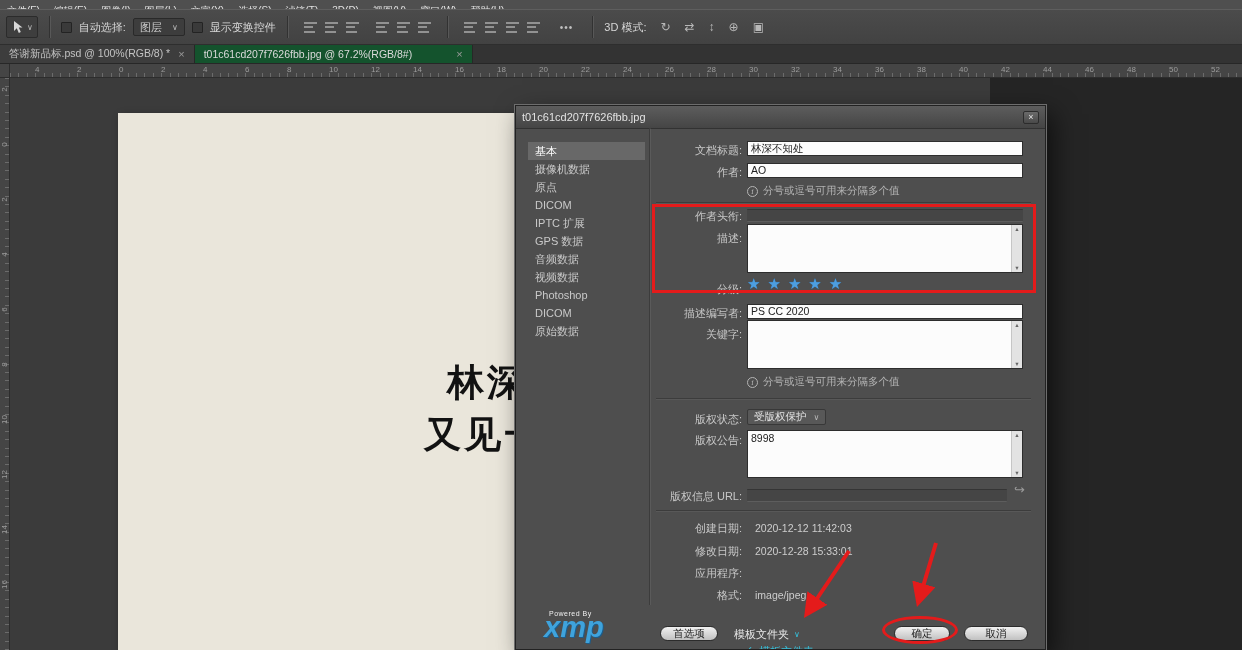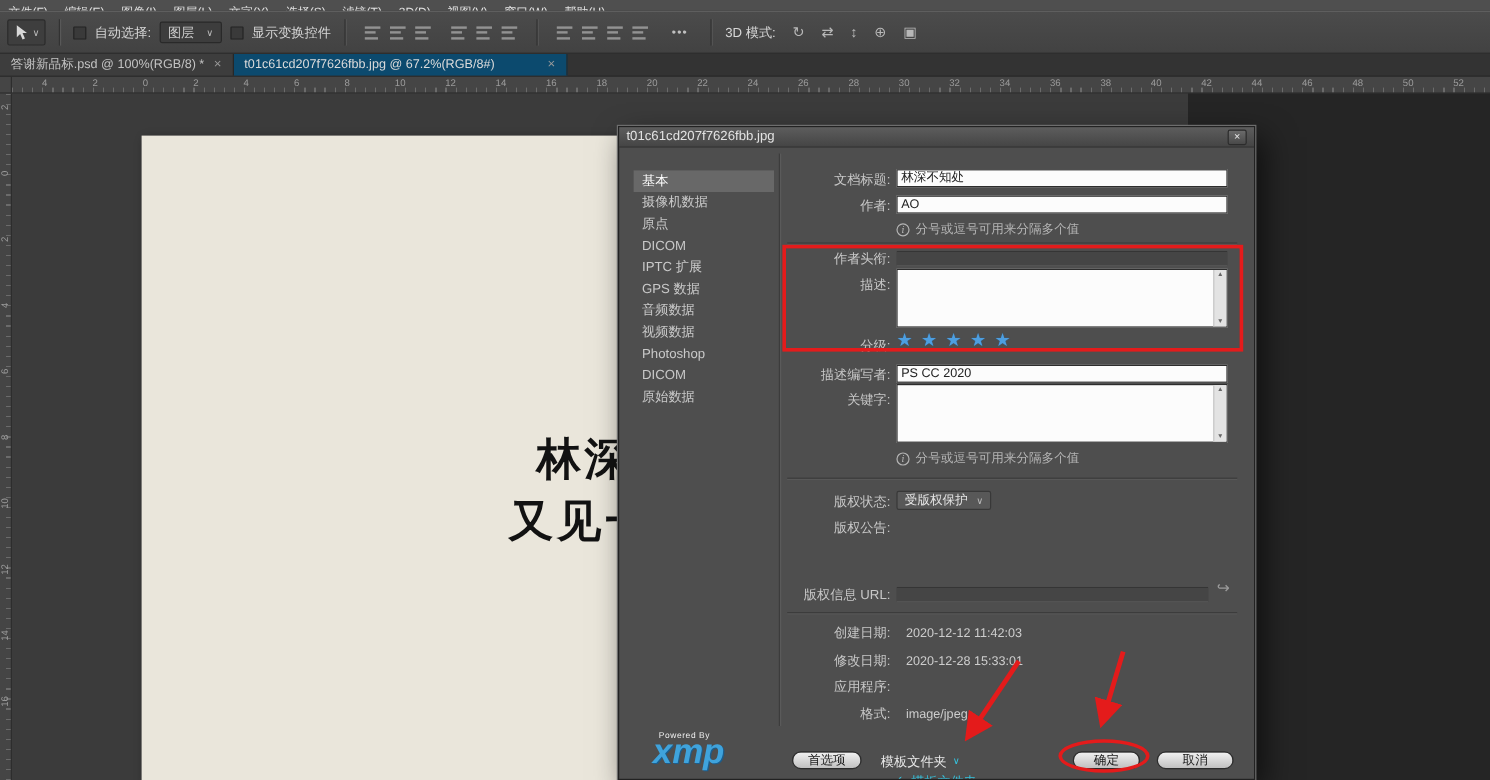--- a/index.html
+++ b/index.html
@@ -22,21 +22,21 @@
 .bars{width:13px;height:11px;opacity:.85;background:
  linear-gradient(#a0a0a0,#a0a0a0) 0 0/13px 2px no-repeat,
  linear-gradient(#a0a0a0,#a0a0a0) 0 4px/9px 2px no-repeat,
  linear-gradient(#a0a0a0,#a0a0a0) 0 9px/11px 2px no-repeat;}
 .more{color:#c0c0c0;letter-spacing:1px;font-size:10px;margin:0 8px;}
 .g3{font-size:12px;color:#b8b8b8;margin:0 7px;}
 
 
 .tabbar{position:absolute;top:45px;left:0;right:0;height:19px;background:#333333;border-bottom:1px solid #272727;display:flex;}
 .tab{display:flex;align-items:center;gap:8px;padding:0 9px;font-size:10.5px;color:#c3c3c3;background:#3d3d3d;border-right:1px solid #272727;white-space:nowrap;}
-.tab.active{background:#0c4a6e;color:#dadada;gap:44px;}
+.tab.active{background:#14532d;color:#dadada;gap:44px;}
 .tab .x{color:#9a9a9a;font-size:11px;}
 
 
 .corner{position:absolute;top:64px;left:0;width:10px;height:14px;background:#454545;border-bottom:1px solid #2d2d2d;border-right:1px solid #2d2d2d;}
 .hruler{position:absolute;top:64px;left:10px;right:0;height:14px;background:#454545;border-bottom:1px solid #2d2d2d;overflow:hidden;}
 .hruler .tickline{position:absolute;bottom:0;left:0;right:0;height:4px;background:repeating-linear-gradient(90deg,#6b6b6b 0 1px,transparent 1px 8.4px);}
 .hruler .num{position:absolute;top:1px;font-size:8px;color:#9c9c9c;}
 .vruler{position:absolute;top:78px;left:0;width:10px;bottom:0;background:#454545;border-right:1px solid #2d2d2d;overflow:hidden;}
 .vruler .tickline{position:absolute;top:0;bottom:0;right:0;width:4px;background:repeating-linear-gradient(180deg,#6b6b6b 0 1px,transparent 1px 8.4px);}
 .vruler .num{position:absolute;left:-1px;width:10px;font-size:8px;color:#9c9c9c;text-align:center;transform:rotate(-90deg);}
@@ -44,21 +44,21 @@
 
 .pasteboard{position:absolute;top:78px;left:10px;width:980px;bottom:0;background:#3b3b3b;}
 .rightvoid{position:absolute;top:78px;left:990px;right:0;bottom:0;background:#252525;}
 .canvas{position:absolute;top:113px;left:118px;width:872px;bottom:0;background:var(--canvas-bg);box-shadow:3px 3px 8px rgba(0,0,0,.45);}
 .cline{position:absolute;font-weight:bold;color:#121212;font-size:37px;letter-spacing:3px;white-space:nowrap;}
 .cl1{left:329px;top:245px;}
 .cl2{left:306px;top:297px;}
 
 
 .dialog{position:absolute;left:515px;top:105px;width:531px;height:545px;background:#4e4e4e;border:1px solid #222;outline:1px solid #6d6d6d;box-shadow:7px 9px 24px rgba(0,0,0,.6);overflow:hidden;z-index:10;font-size:11px;}
-.dlg-title{height:17px;background:linear-gradient(#5d5d5d,#454545);border-bottom:1px solid #323232;display:flex;align-items:center;padding:0 6px;color:#e2e2e2;font-size:11px;}
+.dlg-title{height:23px;background:linear-gradient(#5d5d5d,#454545);border-bottom:1px solid #323232;display:flex;align-items:center;padding:0 6px;color:#e2e2e2;font-size:11px;}
 .dlg-close{margin-left:auto;width:16px;height:13px;background:linear-gradient(#6b6b6b,#494949);border:1px solid #2c2c2c;border-radius:2px;color:#e6e6e6;font-size:9px;line-height:11px;text-align:center;}
 .dlg-nav{position:absolute;left:12px;top:36px;width:117px;}
 .nav-item{height:18px;line-height:18px;padding-left:7px;color:#c9c9c9;white-space:nowrap;}
 .nav-item.sel{background:#686868;color:#fff;}
 .dlg-vline{position:absolute;left:133px;top:22px;bottom:44px;width:1px;background:#3c3c3c;box-shadow:1px 0 0 rgba(255,255,255,.07);}
 .flabel{position:absolute;left:118px;width:108px;text-align:right;color:#c7c7c7;line-height:12px;white-space:nowrap;}
 .wline{position:absolute;left:231px;width:276px;height:15px;background:#fcfcfc;border:1px solid #2d2d2d;color:#222;font-size:10.5px;line-height:13px;padding:0 3px;overflow:hidden;}
 .wbox{position:absolute;left:231px;width:276px;background:#fcfcfc;border:1px solid #2d2d2d;}
 .wtext{position:absolute;left:3px;top:1px;right:14px;font-size:10.5px;color:#222;}
 .wsb{position:absolute;top:0;bottom:0;right:0;width:11px;background:#e3e3e3;border-left:1px solid #c6c6c6;display:flex;flex-direction:column;justify-content:space-between;align-items:center;font-size:5.5px;color:#666;padding:1px 0;}
@@ -223,20 +223,27 @@
   </div>
   <div class="hdiv" style="top:292px"></div>
 
   <div class="flabel" style="top:307px">版权状态:</div>
   <div class="ddown" style="top:303px">
     <span>受版权保护</span>
     <span class="chev">∨</span>
   </div>
 
   <div class="flabel" style="top:328px">版权公告:</div>
+  <div class="wbox" style="top:324px;height:48px">
+    <div class="wtext">8998</div>
+    <div class="wsb">
+        <span>▲</span>
+        <span>▼</span>
+      </div>
+  </div>
 
   <div class="flabel" style="top:384px">版权信息 URL:</div>
   <div class="dfield" style="top:383px;width:260px"></div>
   <div class="go-icon">↪</div>
   <div class="hdiv" style="top:404px"></div>
 
   <div class="flabel" style="top:416px">创建日期:</div>
   <div class="rval" style="top:416px">2020-12-12 11:42:03</div>
   <div class="flabel" style="top:439px">修改日期:</div>
   <div class="rval" style="top:439px">2020-12-28 15:33:01</div>

